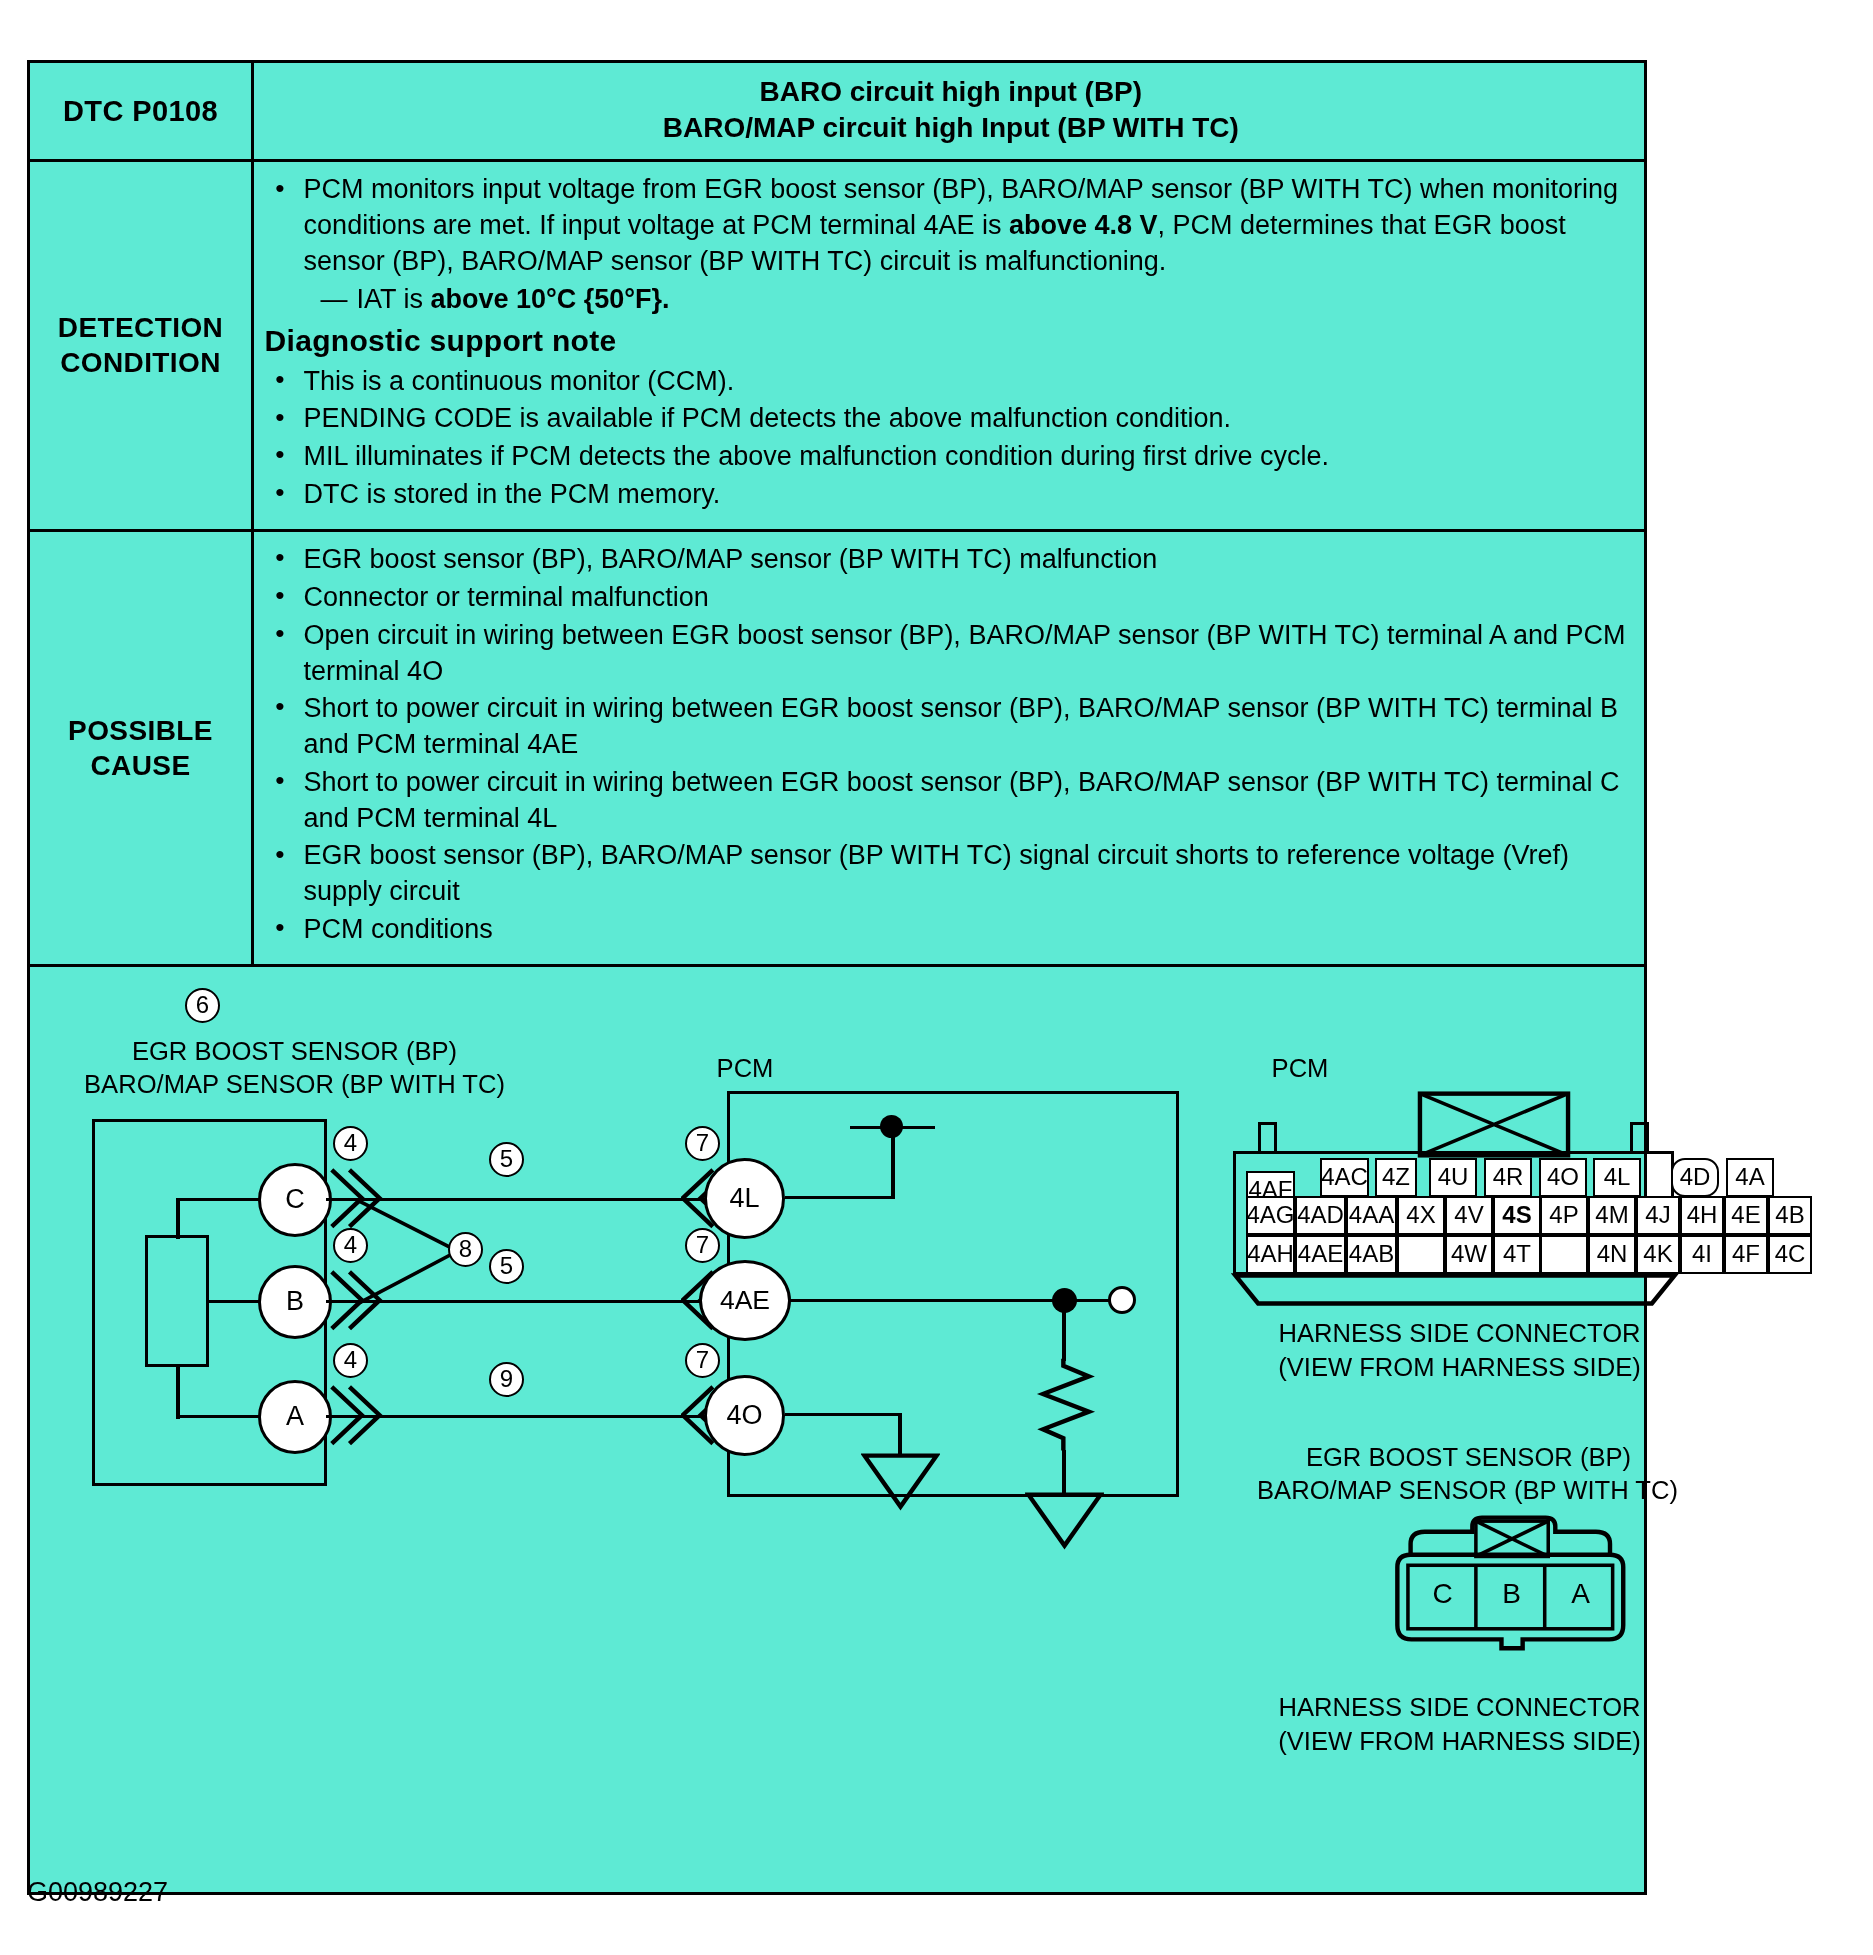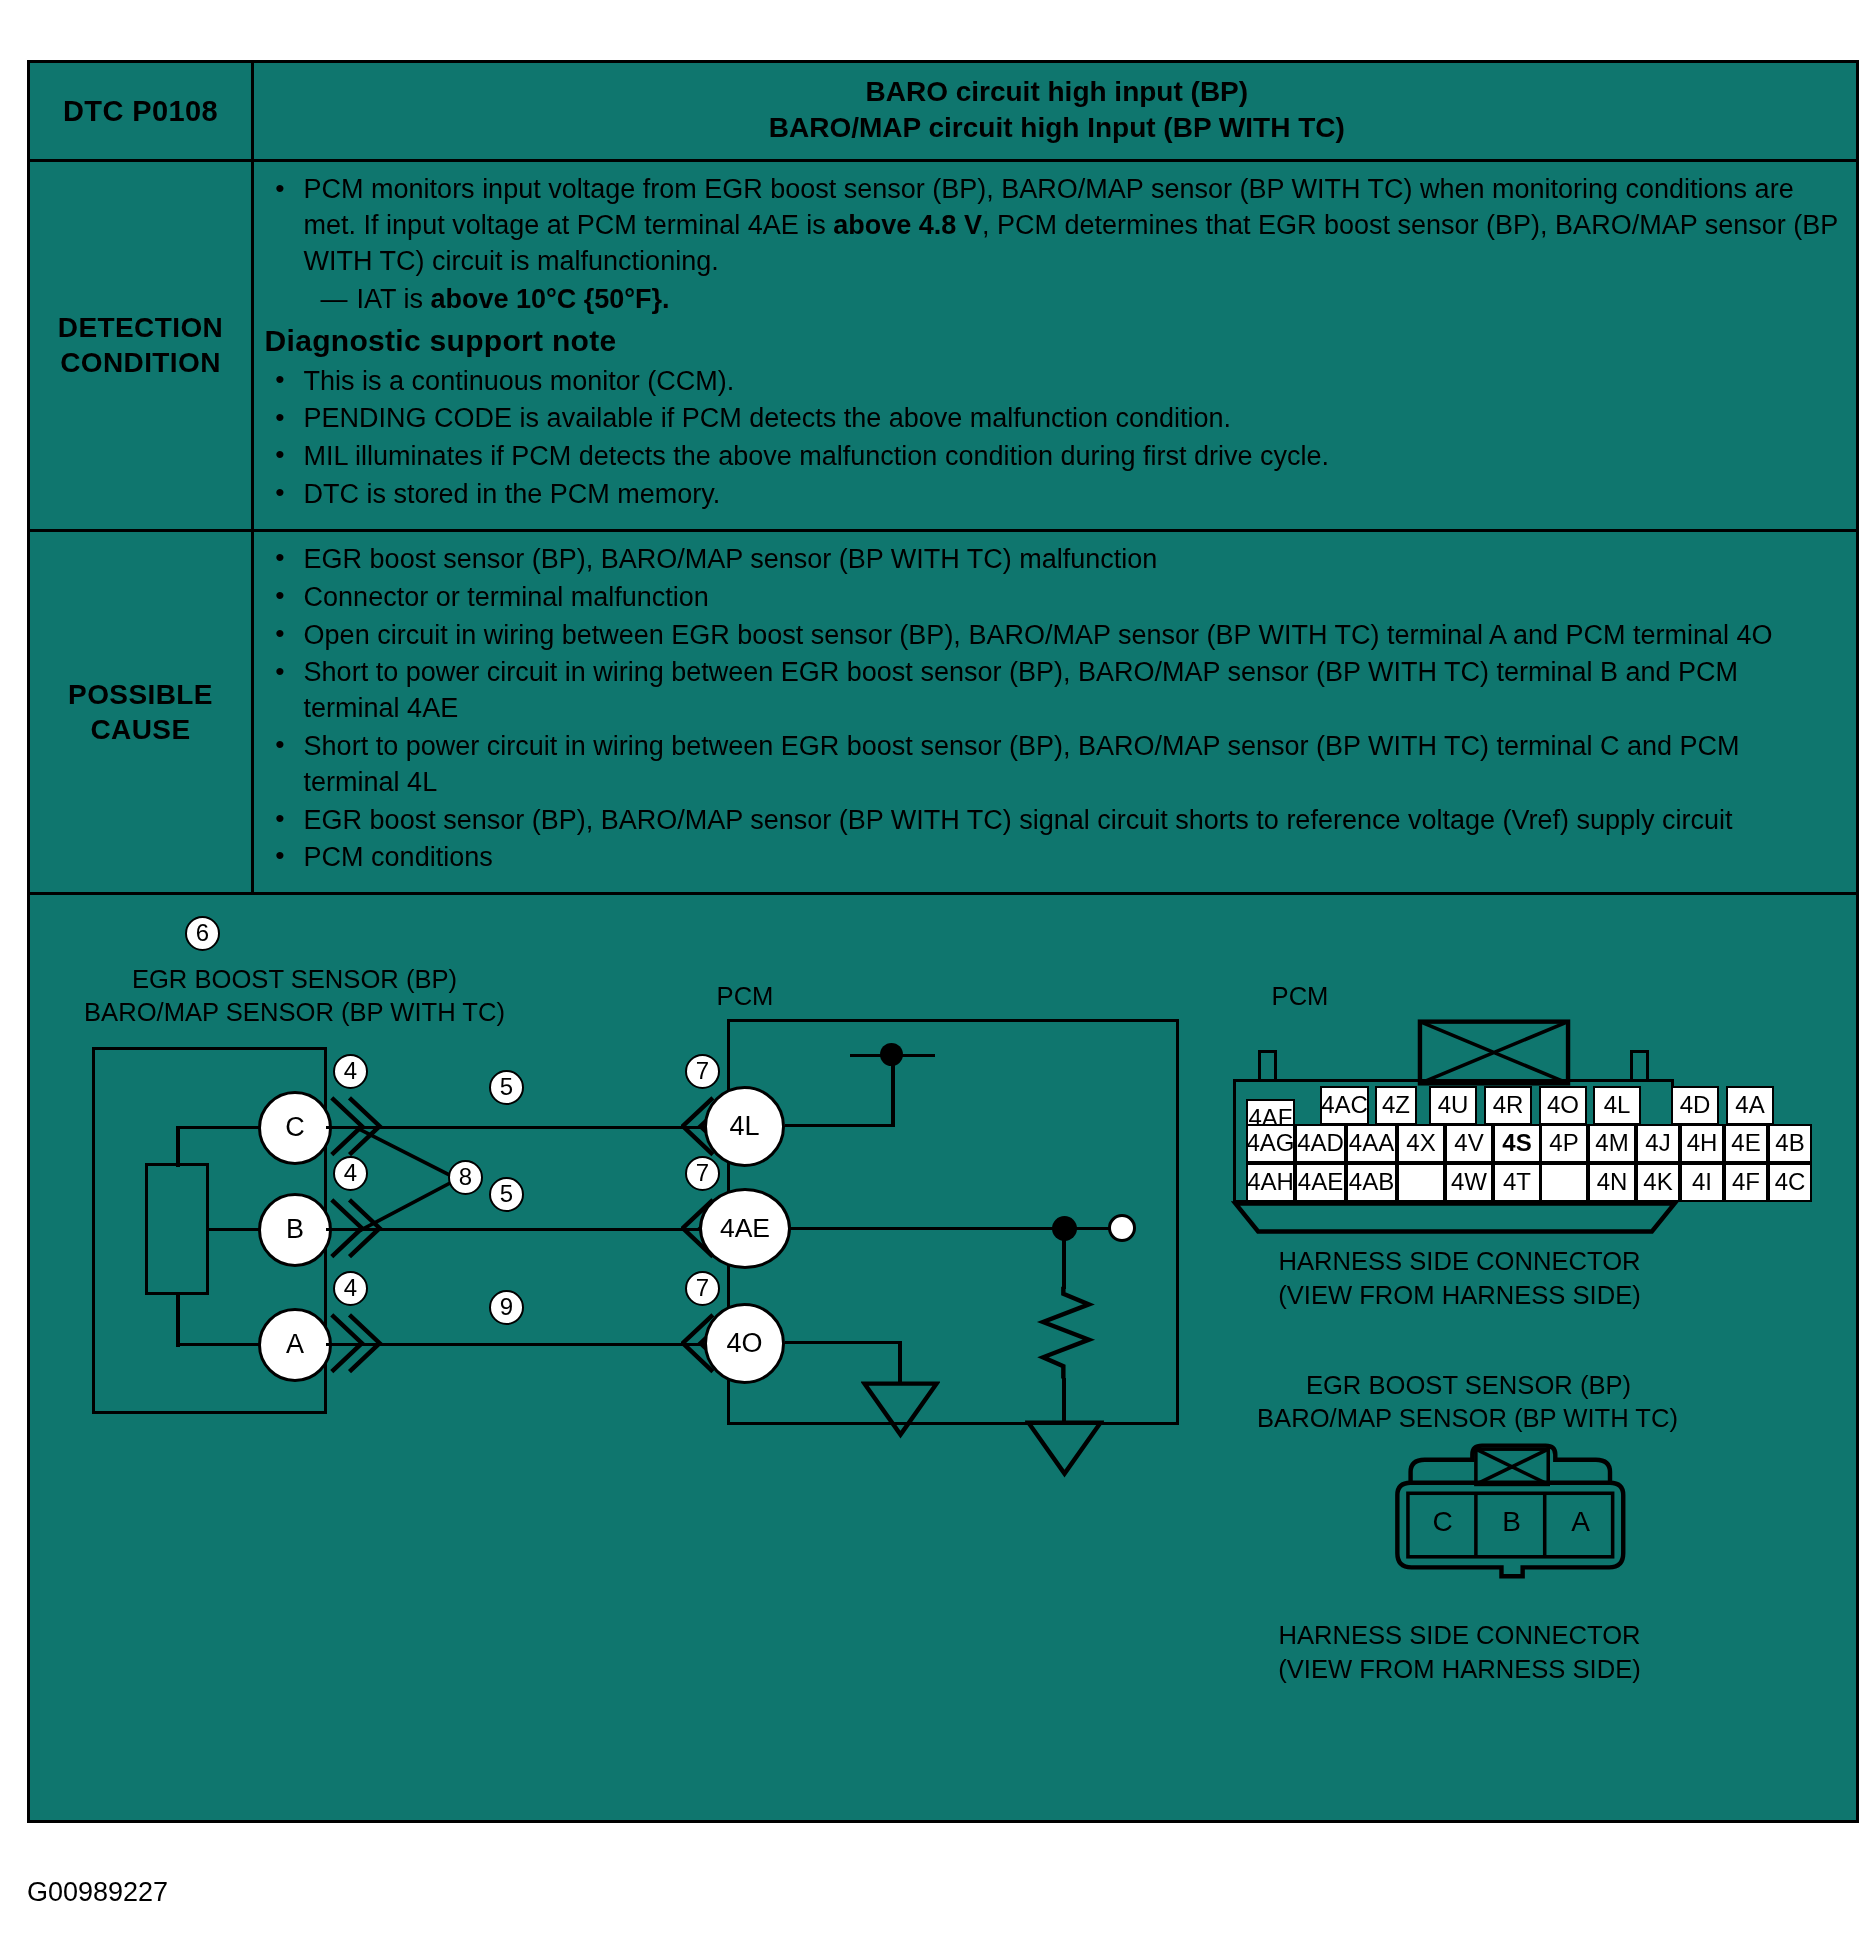--- a/index.html
+++ b/index.html
@@ -14,24 +14,24 @@
     color: #000000;
     position: relative;
     overflow: hidden;
   }
 
   
   .doc-table {
     position: absolute;
     left: 27px;
     top: 60px;
-    width: 1832px;
+    width: 1620px;
     border: 3.5px solid #000;
     box-sizing: border-box;
-    background: #0f766e;
+    background: #5eead4;
   }
   .row {
     display: flex;
     border-bottom: 3.5px solid #000;
   }
   .row:last-child { border-bottom: none; }
 
   .label-cell {
     width: 224px;
     flex: 0 0 224px;
@@ -338,21 +338,21 @@
         <path d="M4 4 L506 4 L480 36 L30 36 Z" stroke="#000" stroke-width="5" fill="none"></path>
       </svg>
 
       <div class="pin" style="left:1216px; top:204px; width:49px; height:39px;">4AF</div>
       <div class="pin" style="left:1290px; top:191px; width:49px; height:39px;">4AC</div>
       <div class="pin" style="left:1345px; top:191px; width:42px; height:39px;">4Z</div>
       <div class="pin" style="left:1399px; top:191px; width:48px; height:39px;">4U</div>
       <div class="pin" style="left:1454px; top:191px; width:48px; height:39px;">4R</div>
       <div class="pin" style="left:1509px; top:191px; width:48px; height:39px;">4O</div>
       <div class="pin" style="left:1563px; top:191px; width:48px; height:39px;">4L</div>
-      <div class="pin" style="left:1641px; top:191px; width:48px; height:39px;">4D</div>
+      <div class="pin" style="left:1641px; top:191px; width:48px; height:39px;border-radius:14px;">4D</div>
       <div class="pin" style="left:1696px; top:191px; width:48px; height:39px;">4A</div>
 
       <div class="pin" style="left:1216px; top:229px; width:49px; height:39px;">4AG</div>
       <div class="pin" style="left:1265px; top:229px; width:51px; height:39px;">4AD</div>
       <div class="pin" style="left:1316px; top:229px; width:51px; height:39px;">4AA</div>
       <div class="pin" style="left:1367px; top:229px; width:48px; height:39px;">4X</div>
       <div class="pin" style="left:1415px; top:229px; width:48px; height:39px;">4V</div>
       <div class="pin" style="left:1463px; top:229px; width:48px; height:39px;font-weight:bold;">4S</div>
       <div class="pin" style="left:1510px; top:229px; width:48px; height:39px;">4P</div>
       <div class="pin" style="left:1558px; top:229px; width:48px; height:39px;">4M</div>

